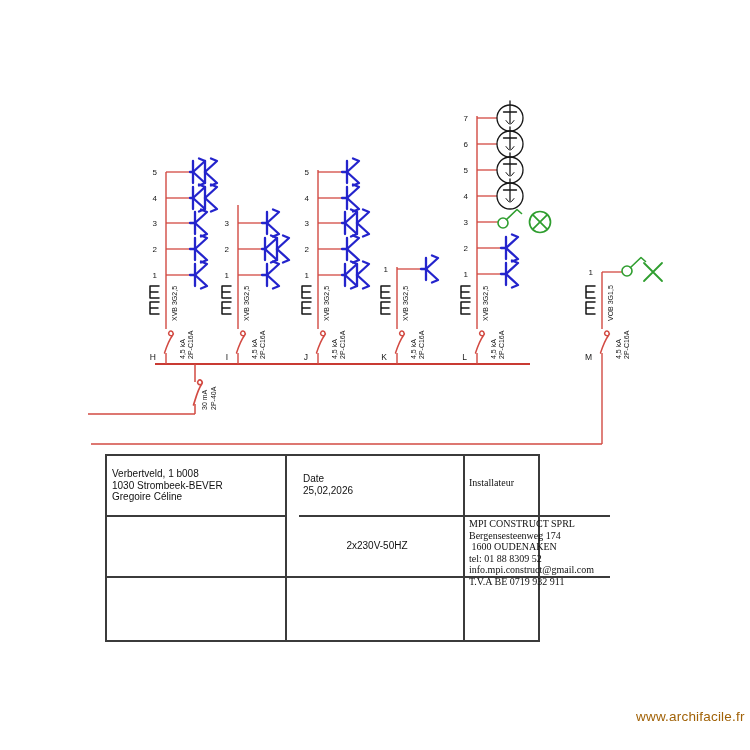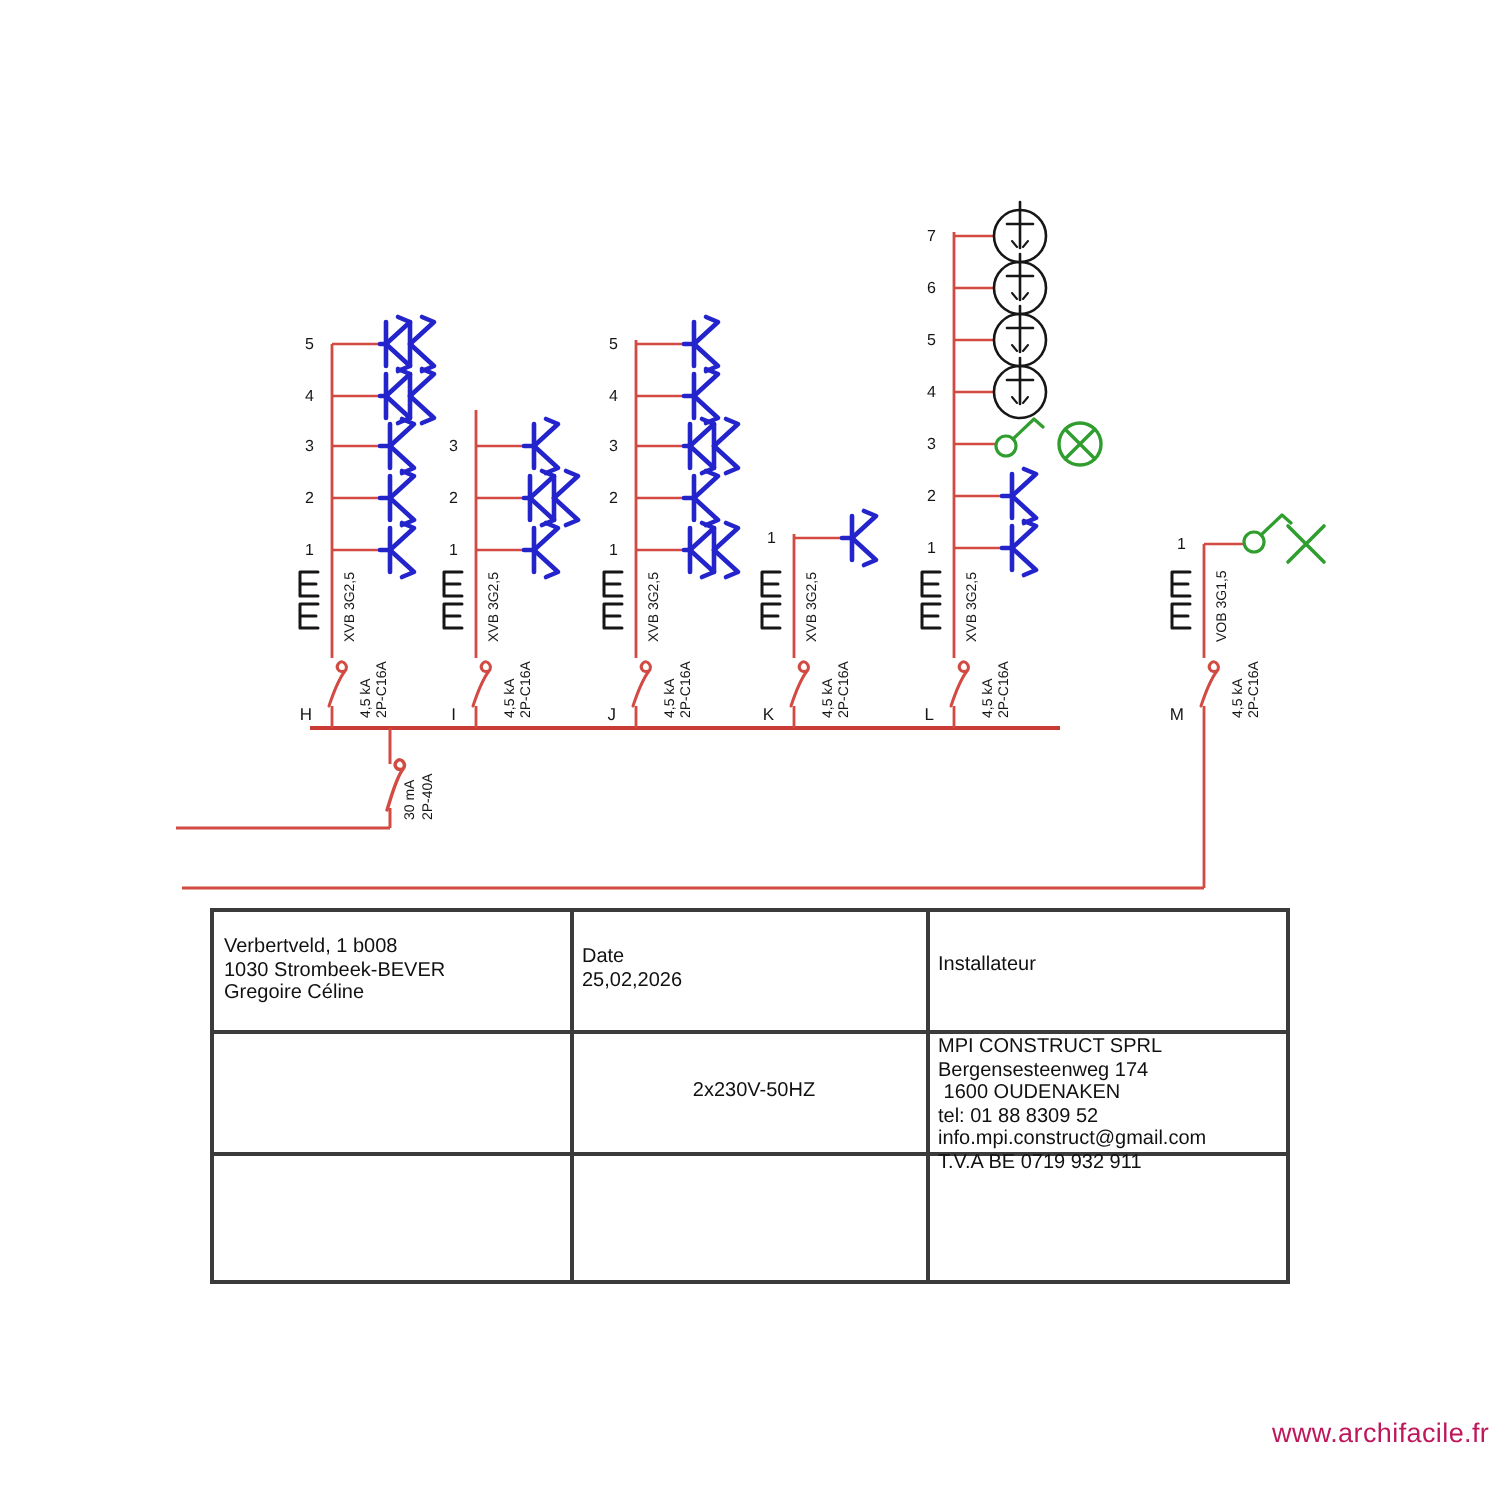--- a/index.html
+++ b/index.html
@@ -1,32 +1,32 @@
 <!DOCTYPE html>
 <html><head>
 <meta charset="utf-8">
 <style>
   html,body{margin:0;padding:0;background:#ffffff;}
   .stage{position:relative;width:750px;height:750px;background:#ffffff;overflow:hidden;
          font-family:"Liberation Sans",sans-serif;}
   svg{position:absolute;left:0;top:0;}
   svg text{font-family:"Liberation Sans",sans-serif;}
-  .tblock{position:absolute;left:105px;top:454px;width:540px;height:188px;
+  .tblock{position:absolute;left:105px;top:454px;width:435px;height:188px;
           border:2px solid #3b3b3b;box-sizing:border-box;display:grid;
           grid-template-columns:180px 178px 1fr;grid-template-rows:61px 61px 1fr;}
   .cell{border-right:2px solid #3b3b3b;border-bottom:2px solid #3b3b3b;box-sizing:border-box;
         font-size:10px;line-height:11.5px;color:#111;overflow:visible;white-space:pre;}
-  .cell:nth-child(3n){border-right:none;}
+  .cell:nth-child(3n){border-right:none;font-family:Liberation Serif, serif;}
   .cell:nth-child(n+7){border-bottom:none;}
   .c-r1c1{padding:12px 3px 0 5px;}
-  .c-r1c2{padding:17px 0 0 4px;}
+  .c-r1c2{padding:17px 0 0 4px;margin-left:12px;}
   .c-r1c3{padding:21px 0 0 4px;}
   .c-r2c2{padding:23px 0 0 4px;text-align:center;}
   .c-r2c3{padding:1px 16px 0 4px;}
-  .site{position:absolute;left:636px;top:709px;font-size:13.5px;color:#be185d;letter-spacing:.2px;}
+  .site{position:absolute;left:636px;top:709px;font-size:13.5px;color:#a16207;letter-spacing:.2px;}
 </style>
 </head>
 <body>
 
 <div class="stage">
   <svg id="diagram-svg" width="750" height="750" viewBox="0 0 750 750">
       <line x1="88" y1="414" x2="195" y2="414" stroke="#d24a42" stroke-width="1.5"></line>
       <line x1="91" y1="444" x2="602" y2="444" stroke="#d24a42" stroke-width="1.5"></line>
       <line x1="155" y1="364" x2="530" y2="364" stroke="#c93a33" stroke-width="1.9"></line>
       <g>

